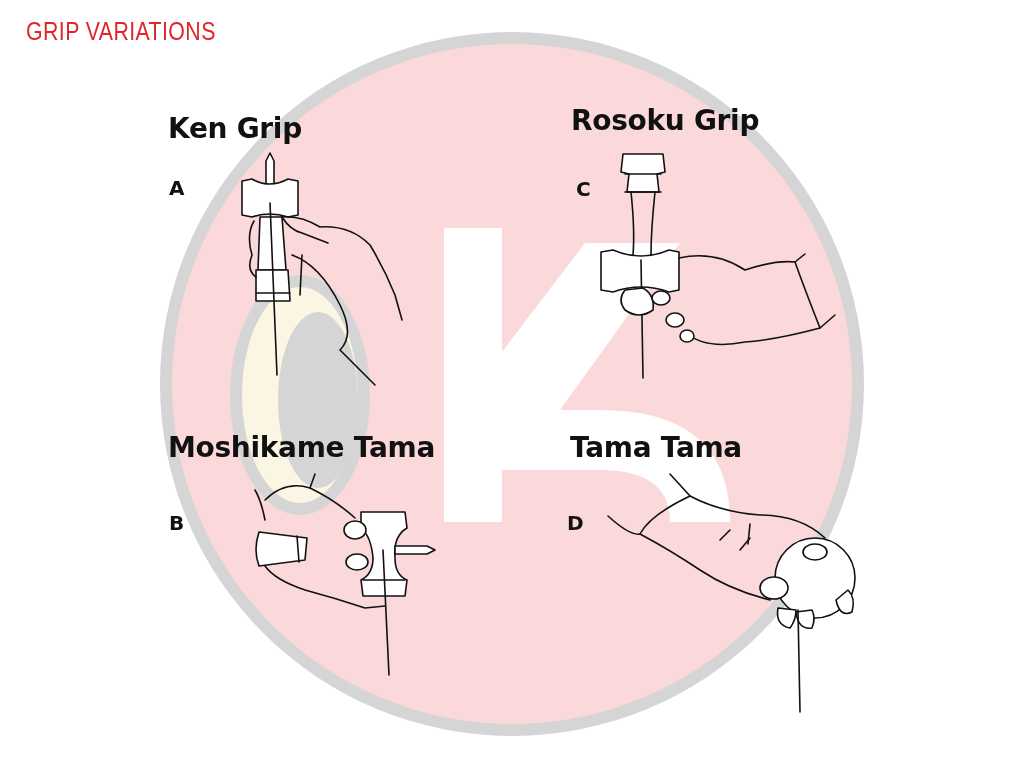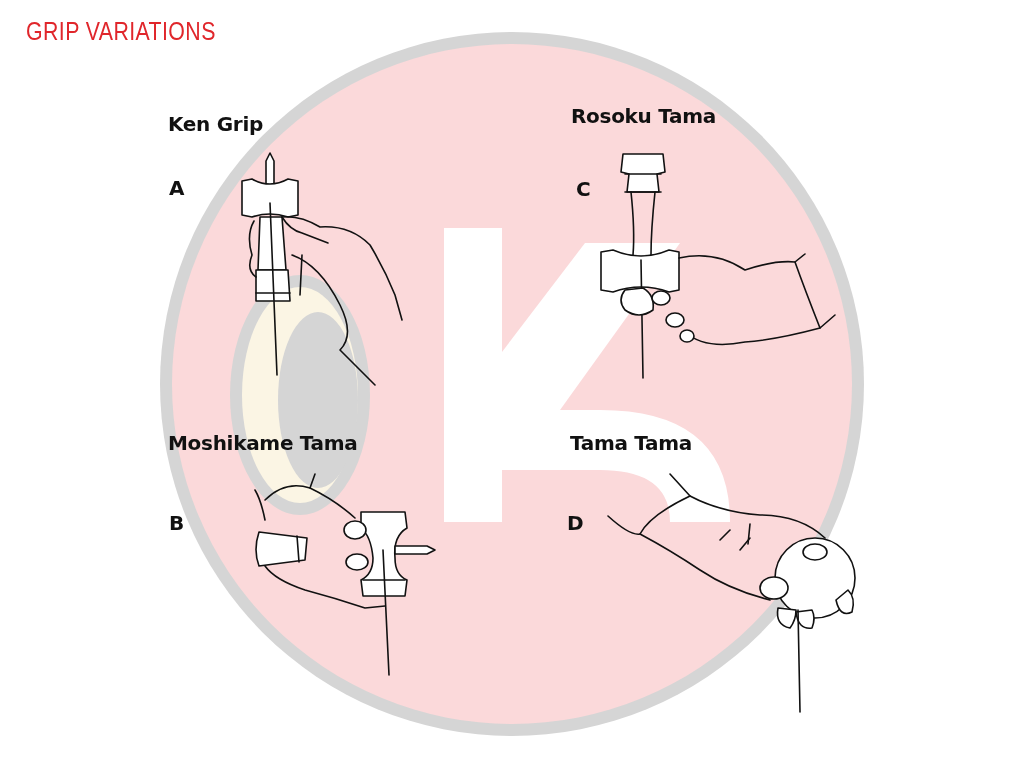--- a/index.html
+++ b/index.html
@@ -10,21 +10,21 @@
     }
     .page-title {
       position: absolute; left: 26px; top: 16px;
       font-family: "Liberation Sans", sans-serif;
       font-size: 26px; letter-spacing: 0.5px;
       color: #e0262b; font-weight: normal;
       transform: scaleX(0.82); transform-origin: left top;
     }
     .bg-art { position: absolute; left: 0; top: 0; width: 1024px; height: 768px; }
     .grip-title {
-      position: absolute; font-weight: bold; font-size: 20px; color: #111;
+      position: absolute; font-weight: bold; font-size: 28px; color: #111;
       letter-spacing: -0.3px;
     }
     .grip-letter {
       position: absolute; font-weight: bold; font-size: 20px; color: #111;
     }
     .illustration { position: absolute; }
     .illustration svg { overflow: visible; }
     .ink { fill: none; stroke: #111; stroke-width: 1.6; stroke-linecap: round; stroke-linejoin: round; }
     .ink-fill { fill: #fff; stroke: #111; stroke-width: 1.6; stroke-linejoin: round; }
   </style>
@@ -62,21 +62,21 @@
     <line class="ink" x1="40" y1="58" x2="47" y2="230"></line>
 
     <path class="ink" d="M24 76 Q16 90 22 110 Q16 125 26 132"></path>
     <path class="ink" d="M52 72 Q70 70 90 82 Q120 80 140 100 Q155 125 165 150 L172 175"></path>
     <path class="ink" d="M52 72 Q60 85 72 88 L98 98"></path>
     <path class="ink" d="M62 110 Q90 120 110 160 Q125 190 110 205 L145 240"></path>
     <path class="ink" d="M72 110 L70 150"></path>
   </svg>
 </div>
 
-<div class="grip-title" style="left:571px; top:104px;">Rosoku Tama</div>
+<div class="grip-title" style="left:571px; top:104px;">Rosoku Grip</div>
 <div class="grip-letter" style="left:576px; top:177px;">C</div>
 <div class="illustration" style="left:595px; top:150px;">
   <svg width="260" height="240" viewBox="0 0 260 240">
 
     <path class="ink-fill" d="M28 4 L68 4 L70 22 L62 24 L64 42 L32 42 L34 24 L26 22 Z"></path>
     <line class="ink" x1="30" y1="24" x2="66" y2="24"></line>
     <line class="ink" x1="30" y1="42" x2="66" y2="42"></line>
     <path class="ink" d="M36 42 Q40 80 38 105"></path>
     <path class="ink" d="M60 42 Q56 80 56 105"></path>
 

